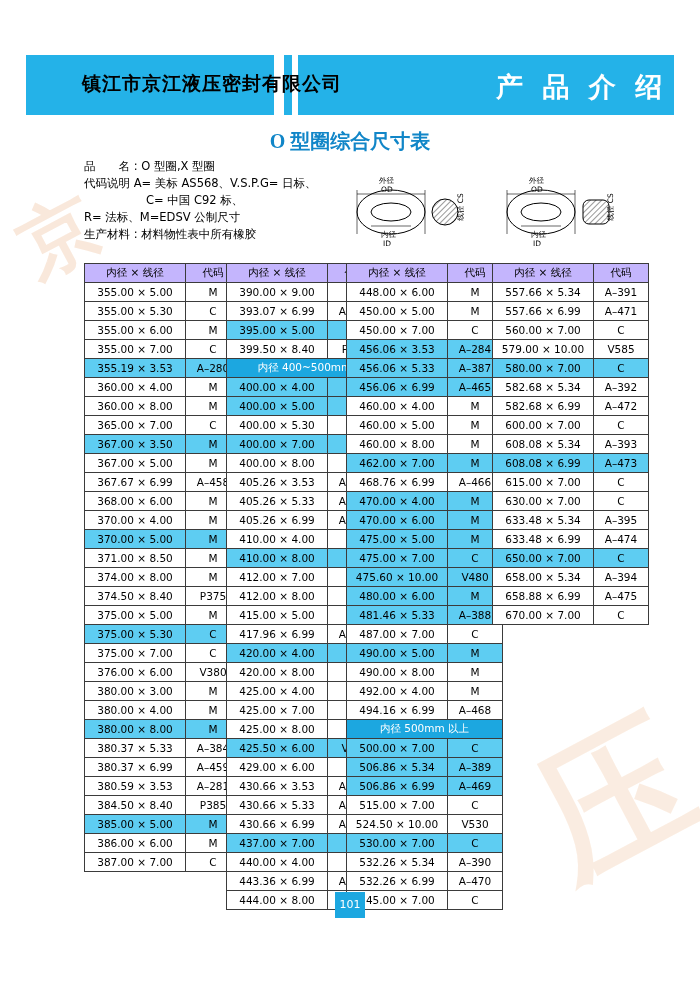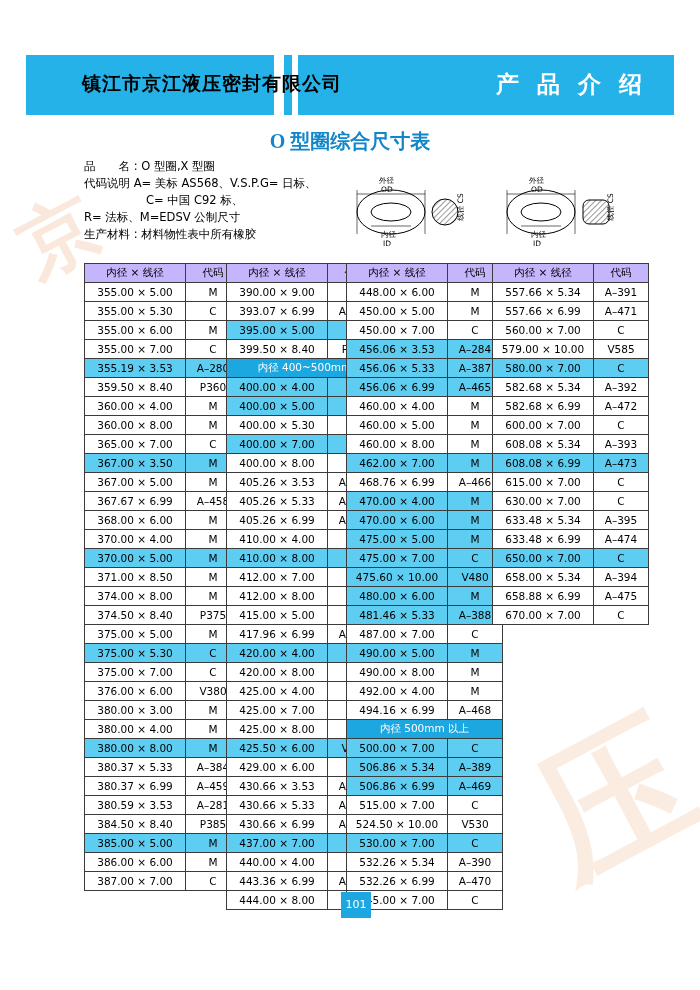--- a/index.html
+++ b/index.html
@@ -40,21 +40,21 @@
   .band-c { position:absolute; left:272px; top:0; width:376px; height:60px; background:#24b2e8; }
 
   .company-name {
     position:absolute; left:56px; top:16px;
     font-size:19px; font-weight:bold; color:#000;
     letter-spacing:1px;
     font-family:"DejaVu Sans", sans-serif;
   }
   .header-title {
     position:absolute; left:470px; top:14px;
-    font-size:23px; font-weight:bold; color:#ffffff;
+    font-size:27px; font-weight:bold; color:#ffffff;
     letter-spacing:5px;
     font-family:"DejaVu Sans", sans-serif;
   }
 
   
   .doc-title {
     position:absolute; left:0; top:128px; width:700px;
     text-align:center;
     font-size:20px; font-weight:bold; color:#1186c8;
     font-family:Liberation Serif, serif;
@@ -108,21 +108,20 @@
   .t2 { left:226px; top:263px; }
   .t3 { left:346px; top:263px; }
   .t4 { left:492px; top:263px; }
 
   
   .pagenum {
     position:absolute; left:335px; top:892px;
     width:30px; height:26px; background:#1ca7e0;
     color:#ffffff; font-size:11px; text-align:center; line-height:26px;
     font-family:"DejaVu Sans", sans-serif;
-    margin-left:6px;
   }
 </style>
 </head>
 <body>
 
 <div class="page">
 
   <div class="watermark wm1">京</div>
   <div class="watermark wm2">压</div>
   <div class="watermark wm3">压</div>
@@ -207,24 +206,20 @@
         </tr>
         <tr>
           <td class="c-size">355.00 × 7.00</td>
           <td class="c-code">C</td>
         </tr>
         <tr>
           <td class="c-size hl">355.19 × 3.53</td>
           <td class="c-code hl">A–280</td>
         </tr>
         <tr>
-          <td class="c-size">359.50 × 8.40</td>
-          <td class="c-code">P360</td>
-        </tr>
-        <tr>
           <td class="c-size">360.00 × 4.00</td>
           <td class="c-code">M</td>
         </tr>
         <tr>
           <td class="c-size">360.00 × 8.00</td>
           <td class="c-code">M</td>
         </tr>
         <tr>
           <td class="c-size">365.00 × 7.00</td>
           <td class="c-code">C</td>

